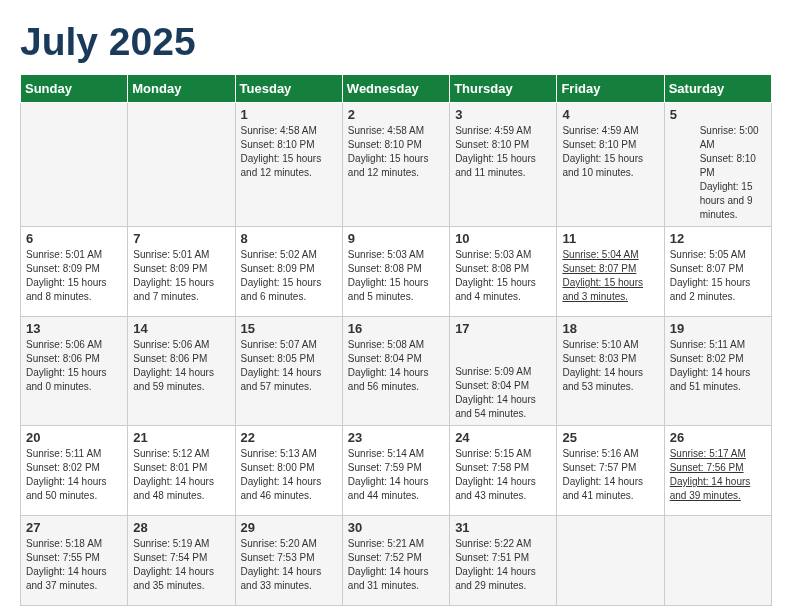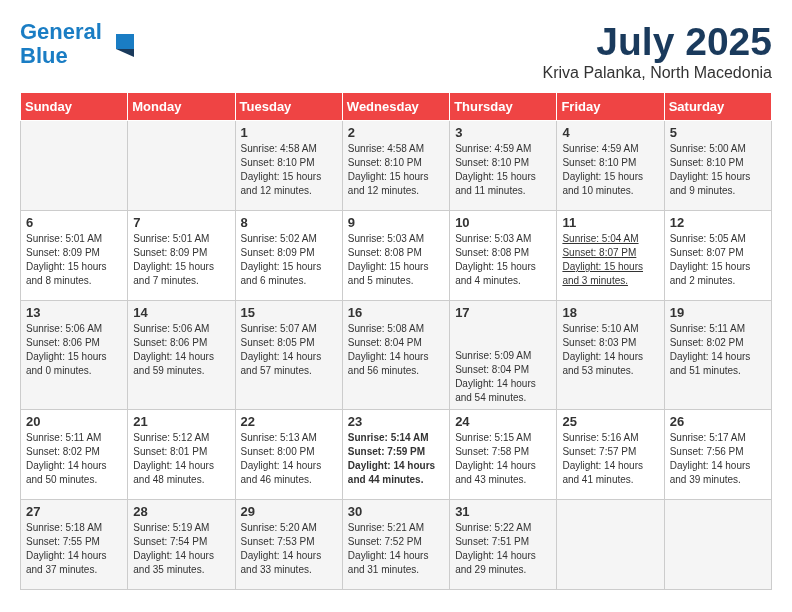--- a/index.html
+++ b/index.html
@@ -45,21 +45,21 @@
     .subtitle {
       font-size: 16px;
       color: #333;
     }
     table {
       width: 100%;
       border-collapse: collapse;
       font-size: 11px;
     }
     thead tr th {
-      background-color: #ef4444;
+      background-color: #15803d;
       color: #fff;
       padding: 6px 4px;
       text-align: left;
       font-size: 13px;
       font-weight: bold;
       border: 1px solid #fff;
     }
     tbody tr td {
       border: 1px solid #ccc;
       vertical-align: top;
@@ -87,35 +87,22 @@
       line-height: 1.4;
     }
     .empty-cell {
       background-color: #f5f5f5;
     }
   </style>
 </head>
 <body>
 
 <div class="header">
-  <div class="logo">
-    <div>
-      <div class="logo-text">
-        <span>General</span><br>
-        <span style="color:#1a7dc4;">Blue</span>
-      </div>
-    </div>
-    <svg class="logo-icon" viewBox="0 0 30 30">
-      <polygon points="10,5 28,5 28,20 10,20" fill="#1a7dc4"></polygon>
-      <polygon points="10,20 28,20 28,28" fill="#1a3a5c"></polygon>
-    </svg>
-  </div>
   <div class="title-block">
     <div class="month-title">July 2025</div>
-    <div class="subtitle">Kriva Palanka, North Macedonia</div>
   </div>
 </div>
 
 <table>
   <thead>
     <tr>
     <th>Sunday</th>
         <th>Monday</th>
         <th>Tuesday</th>
         <th>Wednesday</th>
@@ -147,21 +134,21 @@
 Daylight: 15 hours and 11 minutes.</div>
         </td>
         <td>
           <span class="day-num">4</span>
           <div class="day-info" style="white-space: pre-line;">Sunrise: 4:59 AM
 Sunset: 8:10 PM
 Daylight: 15 hours and 10 minutes.</div>
         </td>
         <td>
           <span class="day-num">5</span>
-          <div class="day-info" style="white-space: pre-line;">Sunrise: 5:00 AM
+          <div class="day-info" style="white-space: pre-line; margin-left: 30px;">Sunrise: 5:00 AM
 Sunset: 8:10 PM
 Daylight: 15 hours and 9 minutes.</div>
         </td>
       </tr>
       <tr>
         <td>
           <span class="day-num">6</span>
           <div class="day-info" style="white-space: pre-line;">Sunrise: 5:01 AM
 Sunset: 8:09 PM
 Daylight: 15 hours and 8 minutes.</div>
@@ -261,39 +248,39 @@
 Daylight: 14 hours and 48 minutes.</div>
         </td>
         <td>
           <span class="day-num">22</span>
           <div class="day-info" style="white-space: pre-line;">Sunrise: 5:13 AM
 Sunset: 8:00 PM
 Daylight: 14 hours and 46 minutes.</div>
         </td>
         <td>
           <span class="day-num">23</span>
-          <div class="day-info" style="white-space: pre-line; font-weight: bold;">Sunrise: 5:14 AM
+          <div class="day-info" style="white-space: pre-line;">Sunrise: 5:14 AM
 Sunset: 7:59 PM
 Daylight: 14 hours and 44 minutes.</div>
         </td>
         <td>
           <span class="day-num">24</span>
           <div class="day-info" style="white-space: pre-line;">Sunrise: 5:15 AM
 Sunset: 7:58 PM
 Daylight: 14 hours and 43 minutes.</div>
         </td>
         <td>
           <span class="day-num">25</span>
           <div class="day-info" style="white-space: pre-line;">Sunrise: 5:16 AM
 Sunset: 7:57 PM
 Daylight: 14 hours and 41 minutes.</div>
         </td>
         <td>
           <span class="day-num">26</span>
-          <div class="day-info" style="white-space: pre-line;">Sunrise: 5:17 AM
+          <div class="day-info" style="white-space: pre-line; text-decoration: underline;">Sunrise: 5:17 AM
 Sunset: 7:56 PM
 Daylight: 14 hours and 39 minutes.</div>
         </td>
       </tr>
       <tr>
         <td>
           <span class="day-num">27</span>
           <div class="day-info" style="white-space: pre-line;">Sunrise: 5:18 AM
 Sunset: 7:55 PM
 Daylight: 14 hours and 37 minutes.</div>

